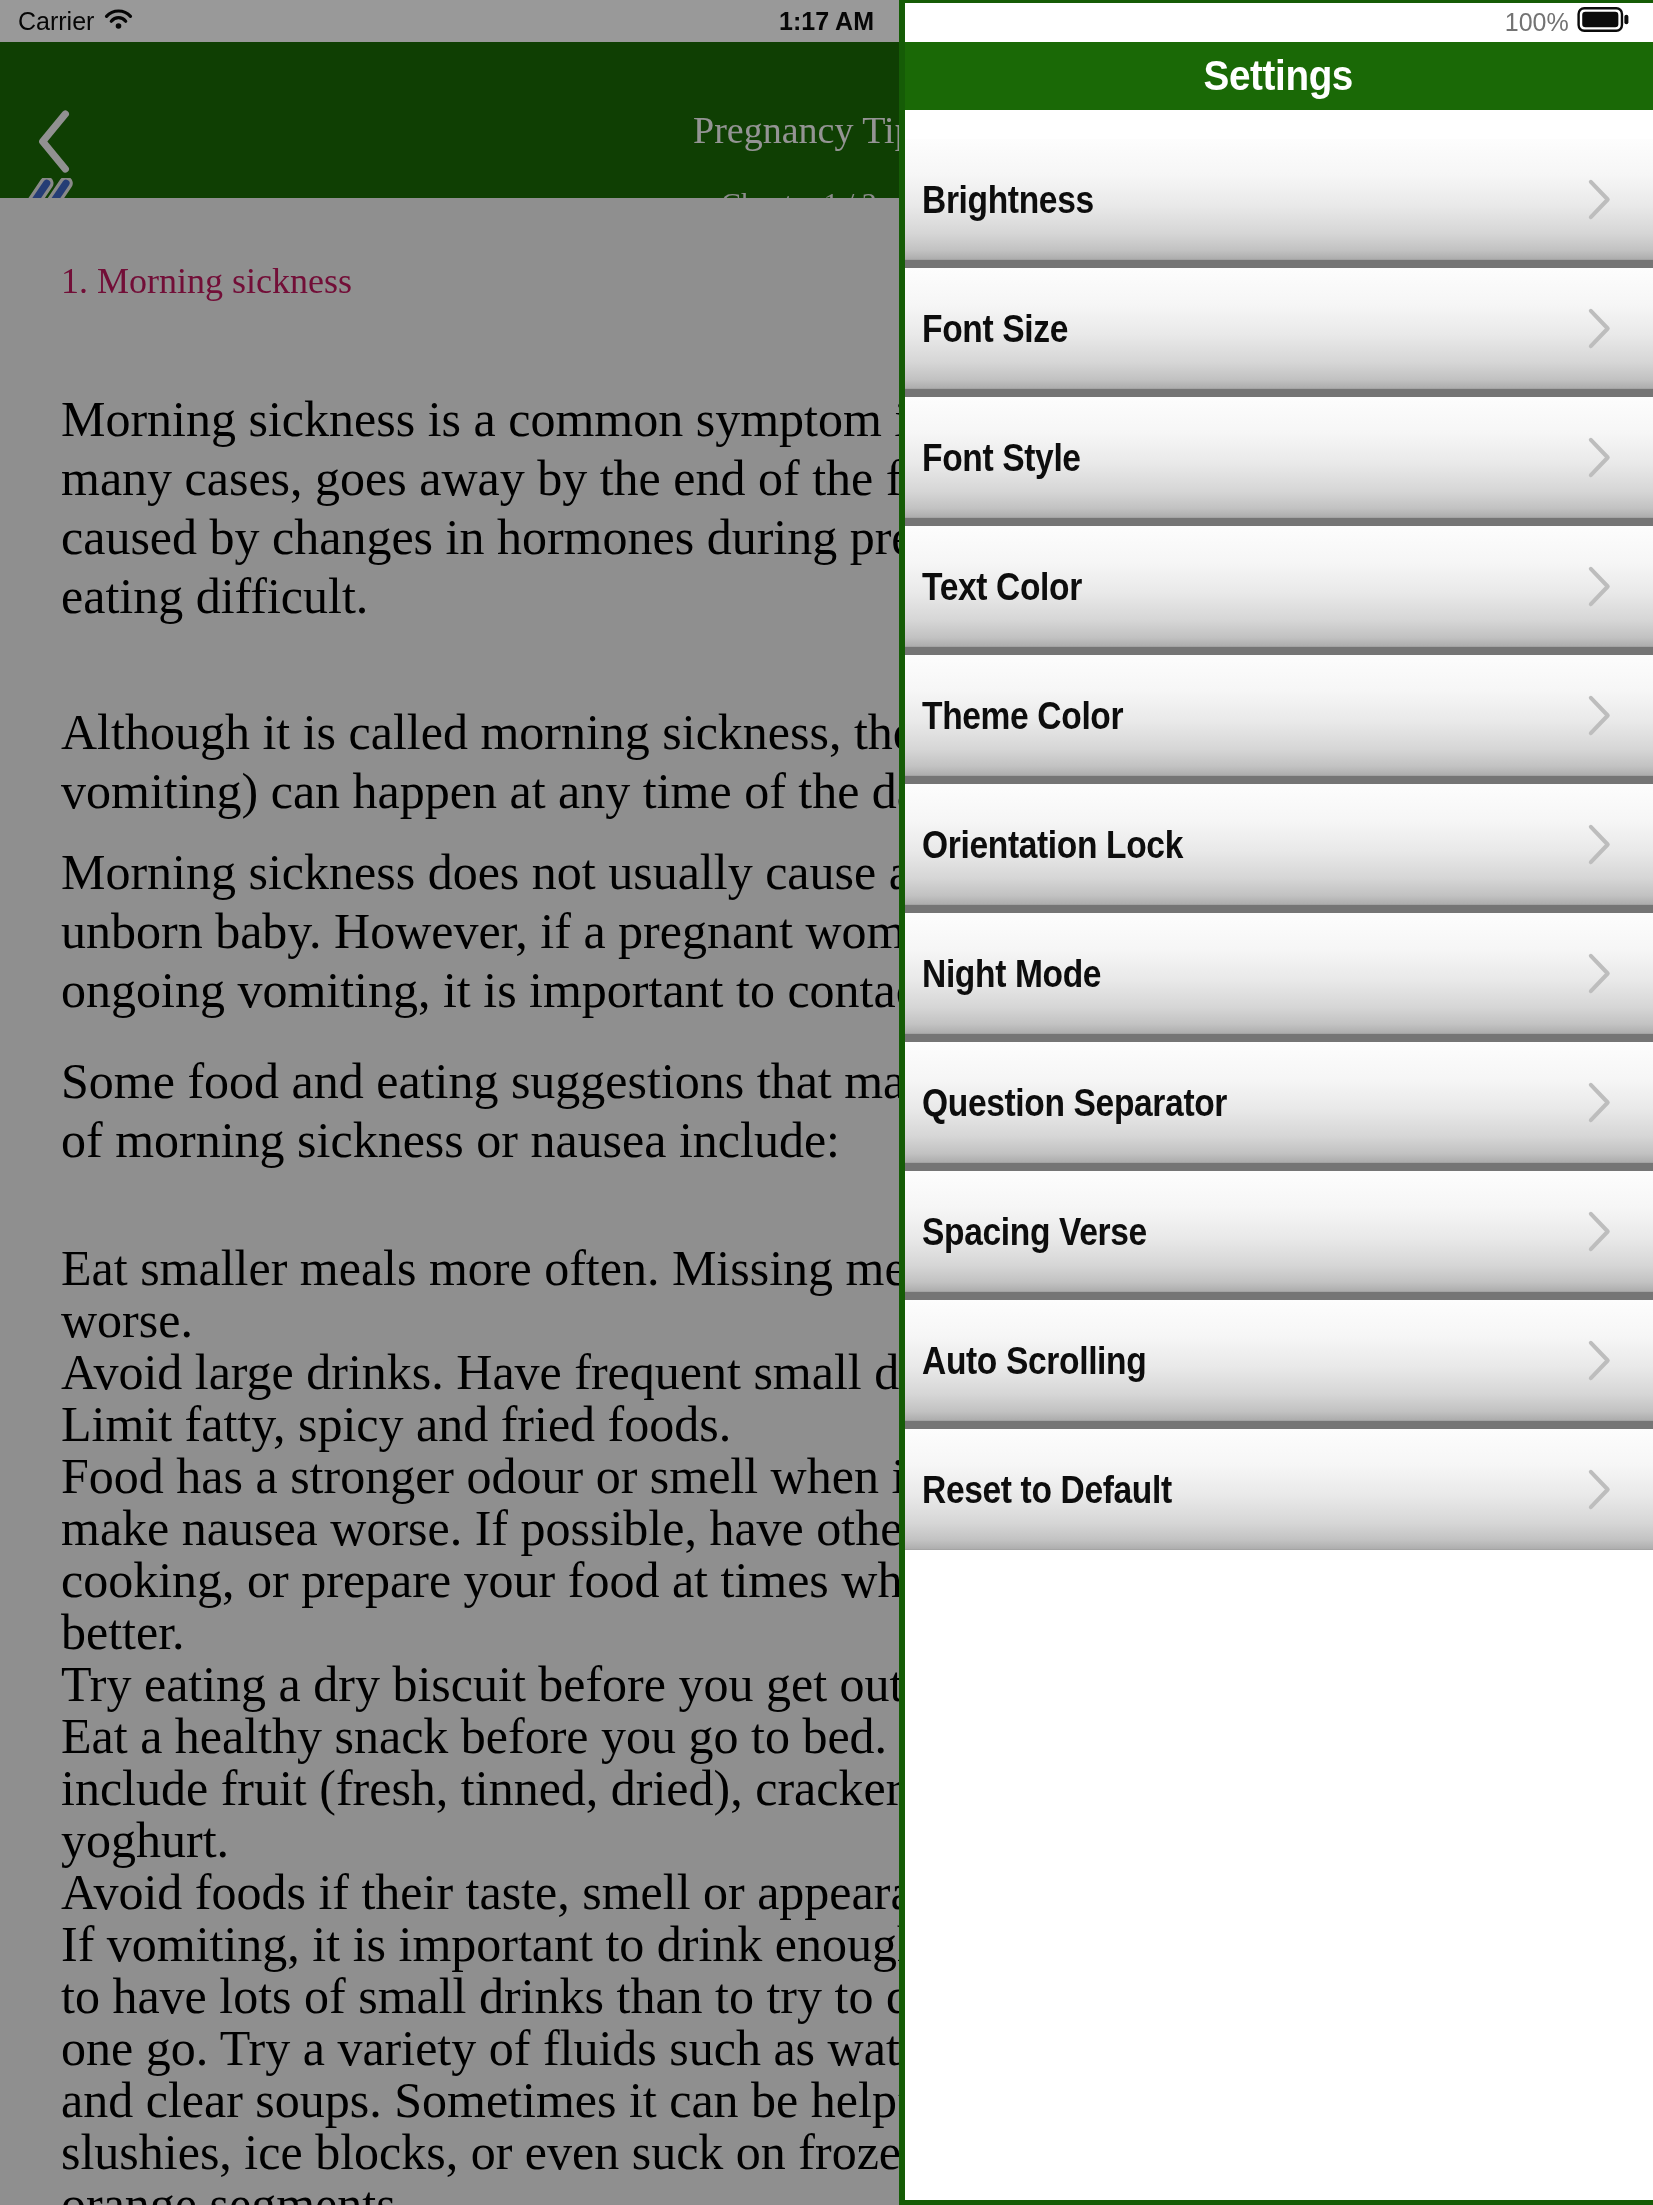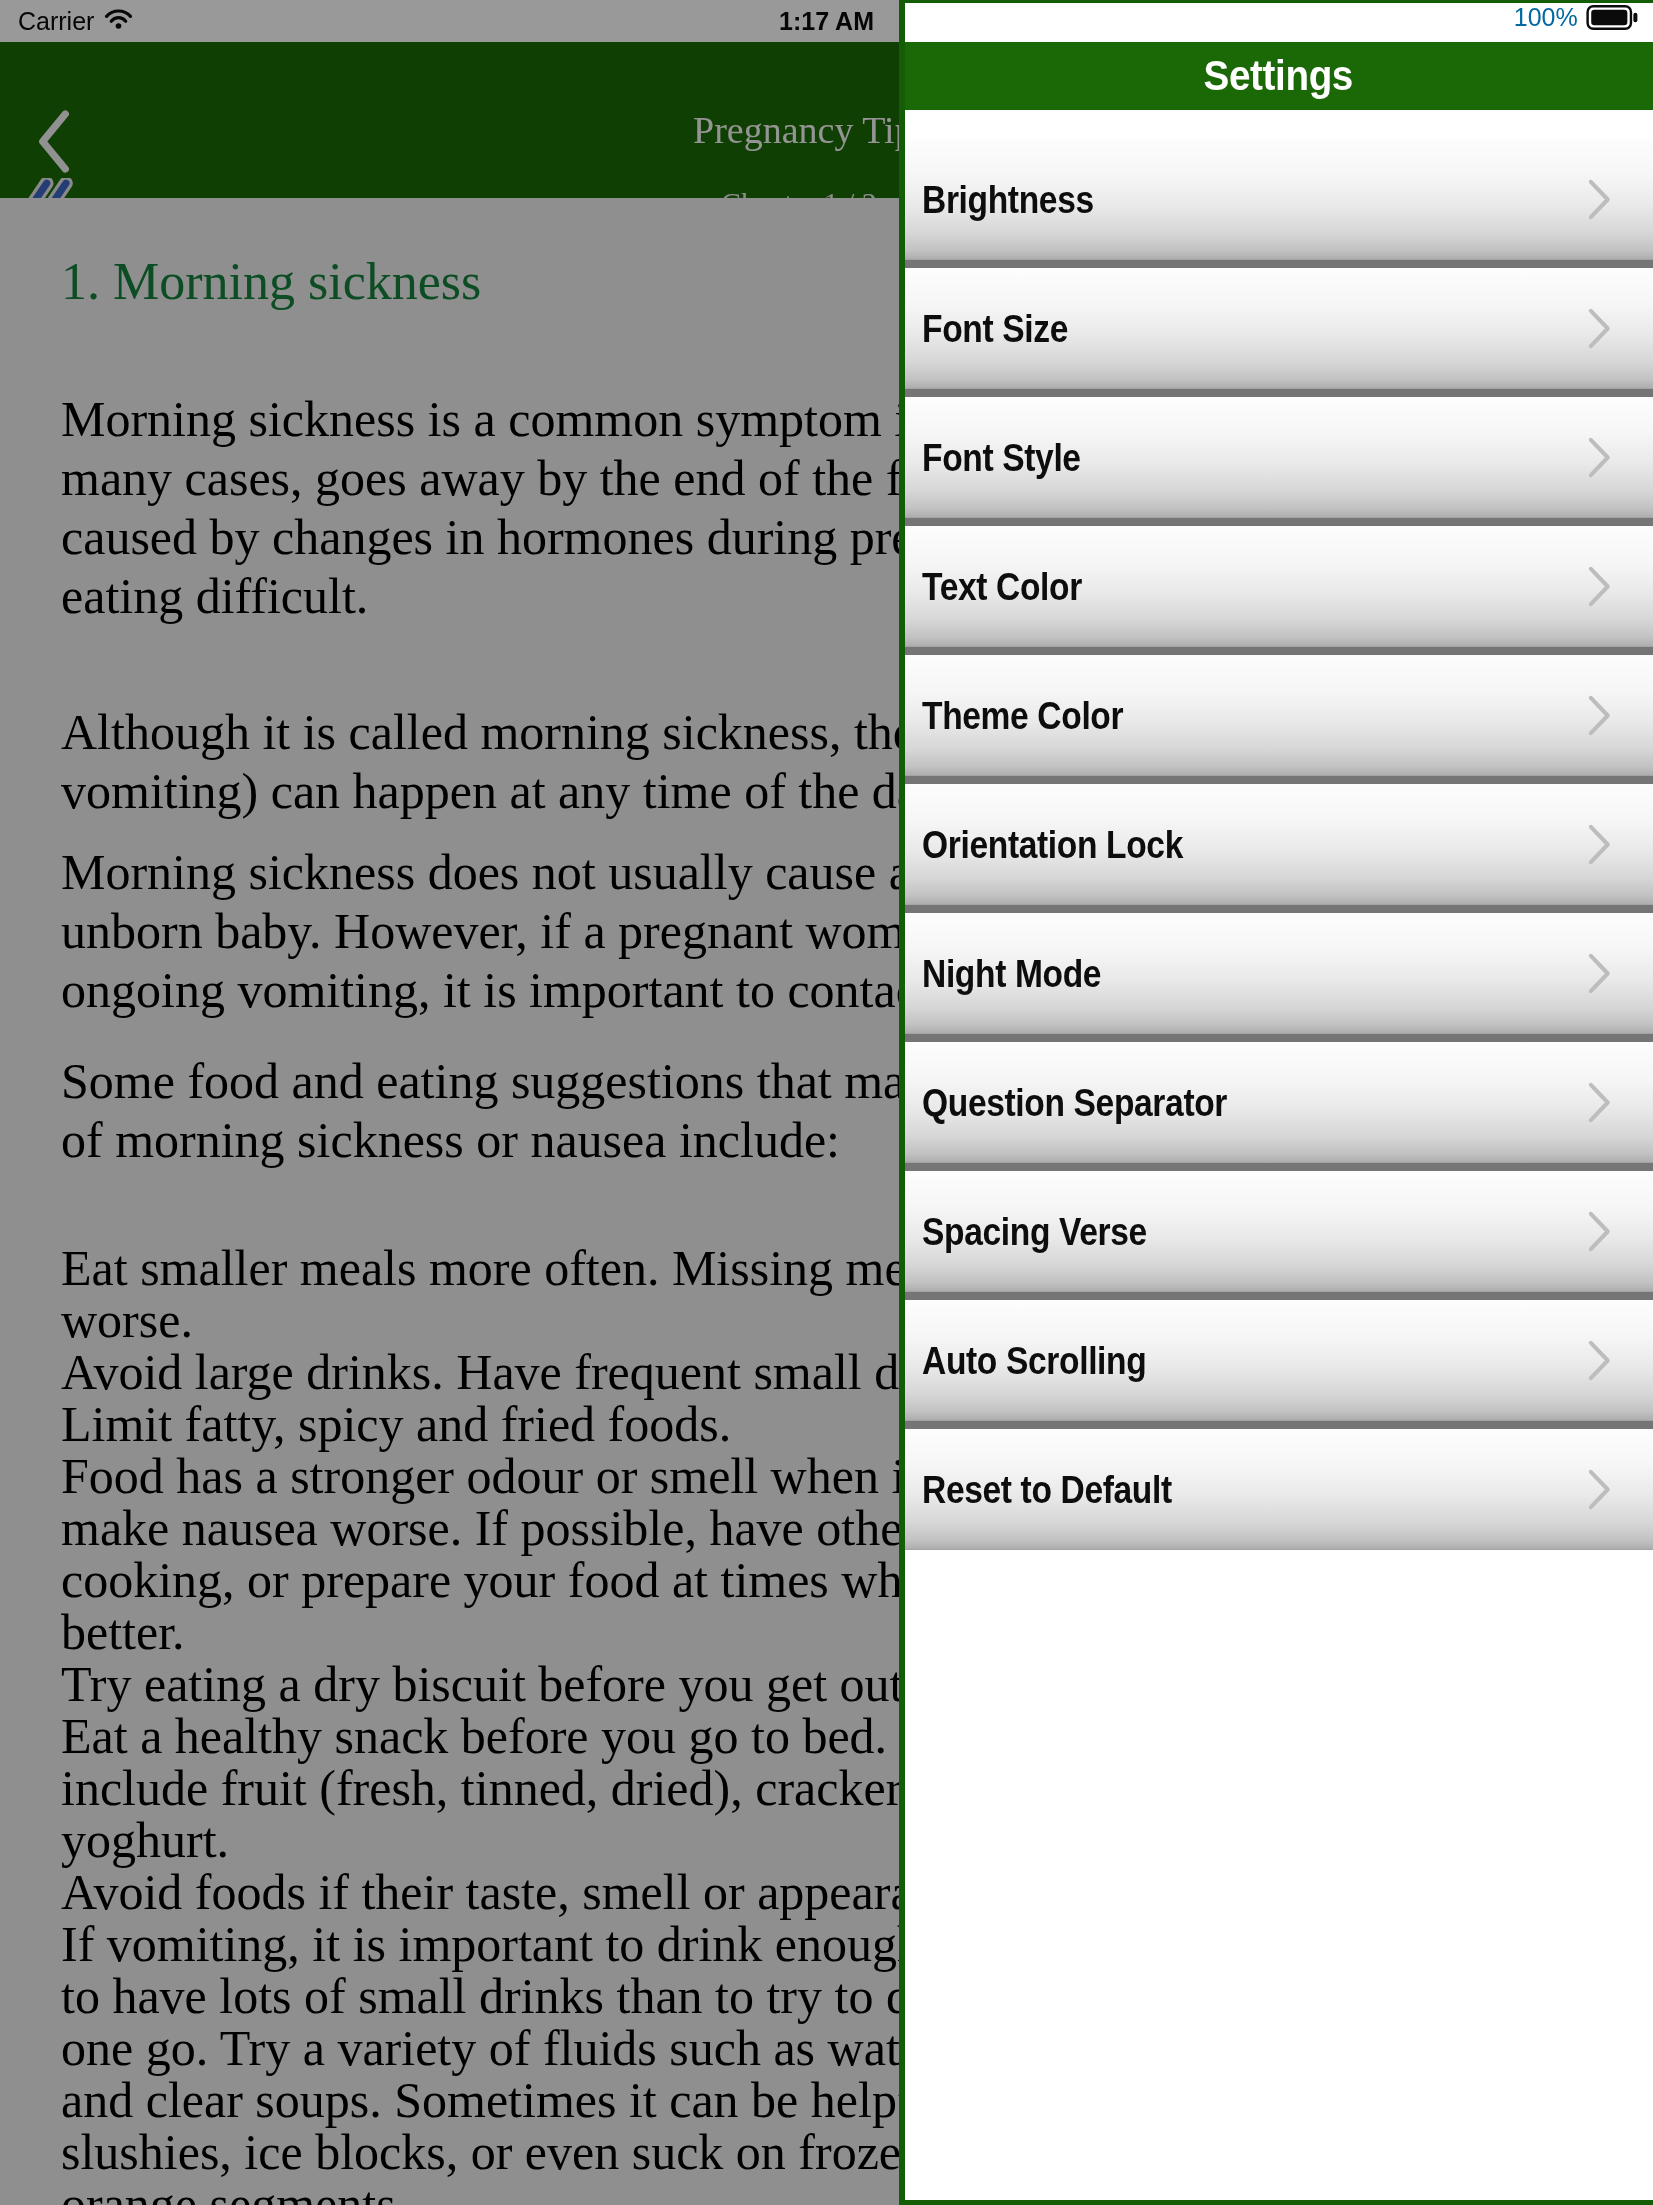--- a/index.html
+++ b/index.html
@@ -17,37 +17,37 @@
   .app-title{position:absolute;left:693px;top:66px;font-family:"Liberation Serif",serif;
              font-size:38px;color:#f7f7f7;white-space:pre;}
   .app-chapter{position:absolute;left:721px;top:144px;font-family:"Liberation Serif",serif;
                font-size:30px;color:#e9e9e9;white-space:pre;}
   .back-ic{position:absolute;left:36px;top:68px;}
   .ffback-ic{position:absolute;left:21px;top:136px;}
 
   .reader{position:absolute;left:0;top:198px;width:1653px;height:2008px;overflow:hidden;
           background:#eeeeee;color:#000;font-family:"Liberation Serif",serif;}
   .reader-inner{position:absolute;left:61px;top:22.6px;width:1593px;white-space:pre;}
-  .rheading{font-size:52px;line-height:57px;color:#15803d;}
+  .rheading{font-size:36px;line-height:57px;color:#be185d;}
   .para{font-size:50px;line-height:59px;}
   .para div{white-space:pre;}
   .tlist{margin-top:40px;font-size:50px;line-height:52px;}
   .tlist div{white-space:pre;}
 
   
   .dim{position:absolute;inset:0;background:rgba(0,0,0,0.40);pointer-events:none;z-index:5;}
 
   
   .panel{position:absolute;left:899px;top:0;width:754px;height:2205px;background:#ffffff;z-index:10;}
   .pb-left{position:absolute;left:0;top:0;width:5.7px;height:2205px;background:#155c06;}
   .pb-top{position:absolute;left:0;top:0;width:754px;height:3.2px;background:#155c06;}
   .pb-bottom{position:absolute;left:0;bottom:0;width:754px;height:4.8px;background:#155c06;}
   .p-status{position:absolute;left:5.7px;top:3.2px;width:748px;height:39px;background:#fff;
-            display:flex;align-items:flex-start;justify-content:flex-end;gap:8px;padding-right:14px;
-            box-sizing:border-box;font-size:25px;color:#0369a1;}
+            display:flex;align-items:center;justify-content:flex-end;gap:8px;padding-right:23px;
+            box-sizing:border-box;font-size:25px;color:#737373;}
   .p-header{position:absolute;left:5.7px;top:42px;width:748px;height:68px;background:#1a6906;
             display:flex;align-items:center;justify-content:center;}
   .p-header .ttl{color:#fff;font-size:42px;font-weight:700;transform:scaleX(0.92);letter-spacing:-0.4px;}
   .p-list{position:absolute;left:5.7px;top:139px;width:748px;background:#757575;}
   .s-row{position:relative;height:121px;margin-bottom:8px;cursor:pointer;
          background:linear-gradient(to bottom,#fdfdfd 0%,#f6f6f6 30%,#e9e9e9 55%,#d6d6d6 78%,
                     #c2c2c2 92%,#aeaeae 99%,#9d9d9d 100%);
          display:flex;align-items:center;justify-content:space-between;
          padding:0 39px 0 17px;box-sizing:border-box;}
   .s-row:last-child{margin-bottom:0;}

